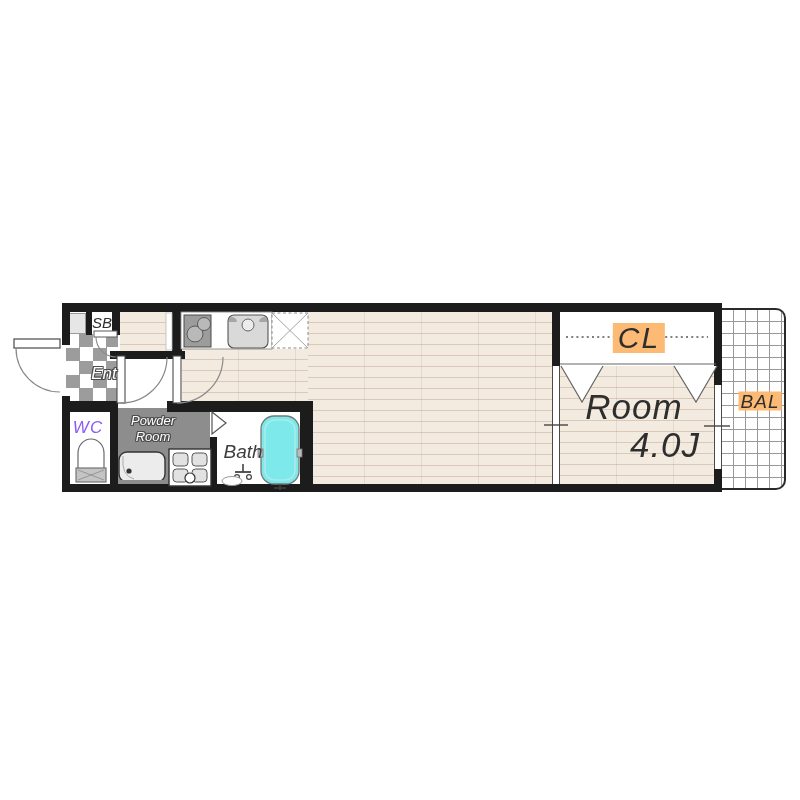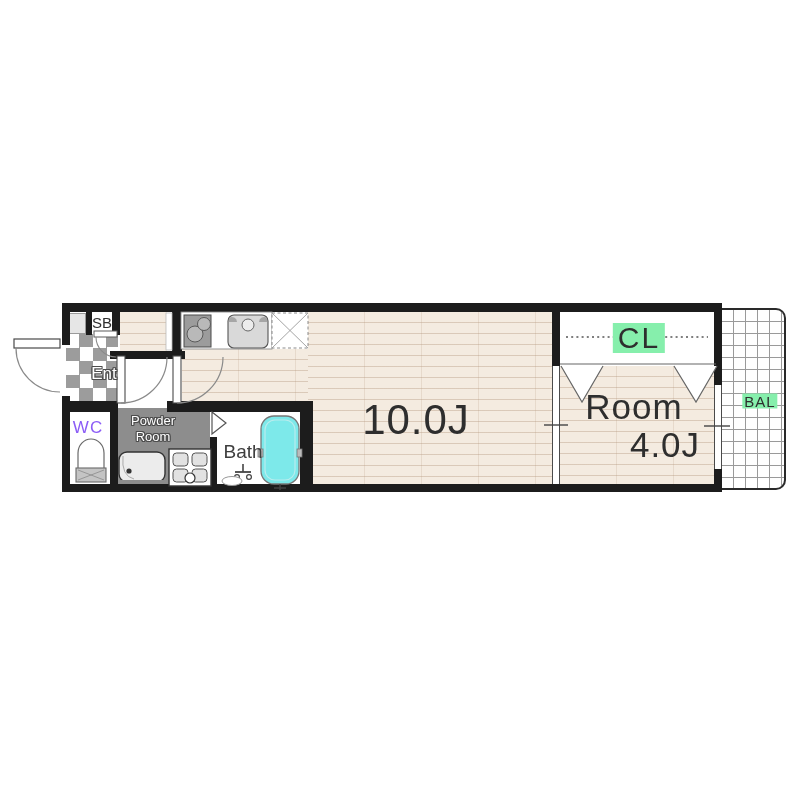--- a/index.html
+++ b/index.html
@@ -16,25 +16,25 @@
         background-size:27px 27px;}
   .powder-floor{position:absolute;background:#8d8d8d;}
   .slide{position:absolute;background:#ffffff;border-left:1.3px solid #4a4a4a;border-right:1.3px solid #4a4a4a;box-sizing:border-box;}
   .balcony{position:absolute;background-color:#ffffff;
         background-image:
           repeating-linear-gradient(90deg, rgba(0,0,0,0) 0 11px, #9a9a9a 11px 12px),
           repeating-linear-gradient(180deg, rgba(0,0,0,0) 0 11px, #9a9a9a 11px 12px);
         border:2px solid #2a2a2a;border-left:none;border-radius:0 10px 10px 0;box-sizing:border-box;}
   .graybox{position:absolute;background:#e6e6e6;border:1px solid #9a9a9a;box-sizing:border-box;}
   .lbl{position:absolute;transform:translate(-50%,-50%);white-space:nowrap;line-height:1;
-       text-align:center;color:#2e2e2e;}
+       text-align:center;color:#2e2e2e;font-style:italic;}
   .outlined{color:#ffffff;text-shadow:-1px -1px 0 #4d4d4d,1px -1px 0 #4d4d4d,-1px 1px 0 #4d4d4d,1px 1px 0 #4d4d4d,0 1px 0 #4d4d4d,0 -1px 0 #4d4d4d,1px 0 0 #4d4d4d,-1px 0 0 #4d4d4d;}
   .big{font-size:42px;letter-spacing:1px;}
   .mid{font-size:35px;letter-spacing:1px;}
-  .onwhite{background:#86efac;padding:0 5px;}
+  .onwhite{background:#fdba74;padding:0 5px;}
   svg{position:absolute;left:0;top:0;pointer-events:none;}
 </style>
 </head>
 <body>
 
 <div id="stage">
 
   <div class="wood abs" style="left:308px;top:312px;width:244px;height:172px;"></div>
   <div class="wood abs" style="left:182px;top:349px;width:126px;height:52px;"></div>
   <div class="wood abs" style="left:120px;top:312px;width:47px;height:39px;"></div>
@@ -165,25 +165,24 @@
 
     <g>
       <line x1="243" y1="464" x2="243" y2="472" stroke="#444444" stroke-width="1.6"></line>
       <line x1="235" y1="472" x2="251" y2="472" stroke="#444444" stroke-width="1.8"></line>
       <circle cx="237" cy="477" r="2.4" fill="none" stroke="#444444" stroke-width="1.2"></circle>
       <circle cx="249" cy="477" r="2.4" fill="none" stroke="#444444" stroke-width="1.2"></circle>
       <ellipse cx="232" cy="481" rx="10" ry="4.5" fill="#ffffff" stroke="#999999" stroke-width="1"></ellipse>
     </g>
   </svg>
 
-  <div class="lbl big" style="left:416px;top:420px;">10.0J</div>
   <div class="lbl mid" style="left:634px;top:406px;">Room</div>
   <div class="lbl mid" style="left:637px;top:444px;margin-left:28px;">4.0J</div>
   <div class="lbl onwhite" style="left:639px;top:338px;font-size:30px;letter-spacing:2px;">CL</div>
-  <div class="lbl onwhite" style="left:760px;top:401px;font-size:15px;letter-spacing:1px;padding:0 2px;">BAL</div>
+  <div class="lbl onwhite" style="left:760px;top:401px;font-size:19px;letter-spacing:1px;padding:0 2px;">BAL</div>
   <div class="lbl" style="left:88px;top:427px;font-size:17px;color:#8b5cf6;letter-spacing:1px;">WC</div>
   <div class="lbl" style="left:243px;top:451px;font-size:19px;color:#3e3e3e;">Bath</div>
   <div class="lbl outlined" style="left:93px;top:373px;font-size:17px;padding-left:22px;">Ent</div>
   <div class="lbl" style="left:102px;top:322px;font-size:15px;">SB</div>
   <div class="lbl outlined" style="left:153px;top:429px;font-size:13px;line-height:1.2;">
     <span>Powder</span><br>
     <span>Room</span>
   </div>
 
 </div>

